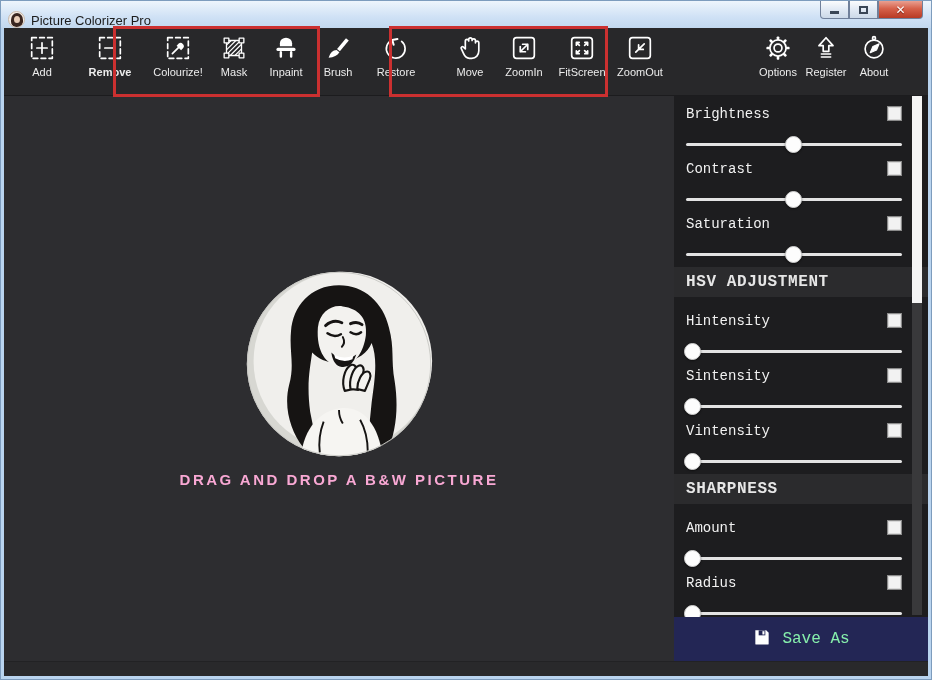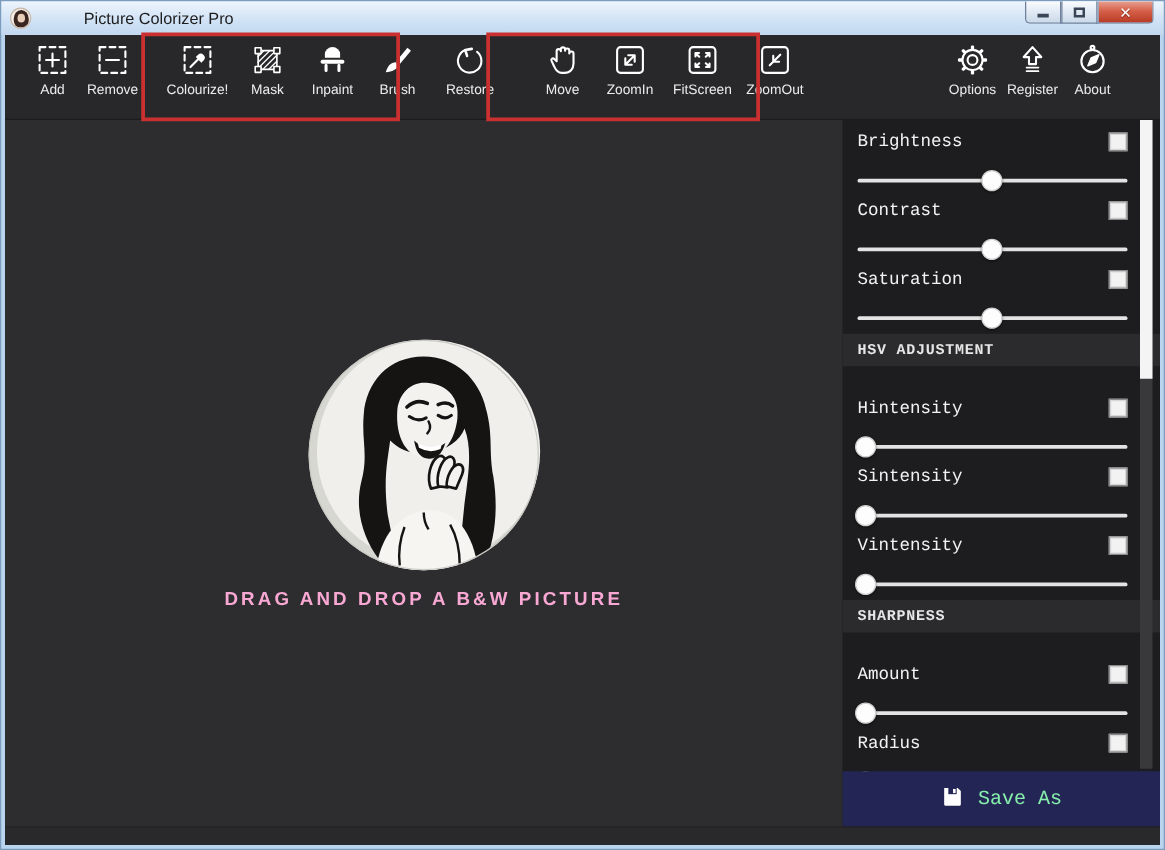--- a/index.html
+++ b/index.html
@@ -5,21 +5,21 @@
   * { margin:0; padding:0; box-sizing:border-box; }
   html,body { width:932px; height:680px; font-family:"Liberation Sans","DejaVu Sans",sans-serif; }
   .window {
     width:932px; height:680px; position:relative; overflow:hidden;
     background:#b9d4ef; border:1px solid #7d9cbd;
   }
   
   .titlebar {
     height:27px; width:100%;
     background:linear-gradient(#eef5fc,#cfe1f5 60%,#c2d8ef);
-    display:flex; align-items:center; padding-left:7px; position:relative;gap:36px;
+    display:flex; align-items:flex-end; padding-left:7px; position:relative;
   }
   .app-icon { width:17px; height:17px; border-radius:50%; background:#f5eee8; position:relative; overflow:hidden; border:1px solid #c9b8a8; flex:0 0 auto; }
   .app-icon::before { content:""; position:absolute; left:2px; top:1px; width:12px; height:14px;
     background:#3a2620; border-radius:50% 50% 40% 40%; }
   .app-icon::after { content:""; position:absolute; left:5px; top:4px; width:6px; height:7px;
     background:#e8cdb8; border-radius:50%; }
   .title-text { margin-left:6px; font-size:13px; color:#1d1d1d; }
   .win-controls { position:absolute; top:0; right:8px; display:flex; }
   .win-btn {
     width:29px; height:18px; border:1px solid #70809a; border-top:none;
@@ -42,41 +42,41 @@
     height:68px; background:#28282a; border-bottom:1px solid #1c1c1e;
     display:flex; align-items:center; padding-left:14px; flex:0 0 auto;
   }
   .tool {
     width:48px; height:60px; display:flex; flex-direction:column; align-items:center;
     justify-content:flex-start; color:#ececec; cursor:default; flex:0 0 auto;
   }
   .tool .ic { width:32px; height:32px; display:flex; align-items:center; justify-content:center; }
   .tool .lbl { font-size:11px; margin-top:2px; white-space:nowrap; }
   .tool.w54 { width:56px; }
-  .gap6 { margin-left:6px; } .gap16 { margin-left:16px; } .gap2 { margin-left:0; } .gap4 { margin-left:4px; }
+  .gap6 { margin-left:6px; } .gap16 { margin-left:16px; } .gap2 { margin-left:20px;font-weight:bold; } .gap4 { margin-left:4px; }
   .right-tools { margin-left:auto; margin-right:30px; display:flex; }
   svg.icon { stroke:#fff; fill:none; stroke-width:1.8; stroke-linecap:round; stroke-linejoin:round; }
   
   .hl-rect { position:absolute; border:3px solid #cb3030; z-index:6; pointer-events:none; }
   .hl-1 { left:112px; top:25px; width:207px; height:71px; }
   .hl-2 { left:388px; top:25px; width:219px; height:71px; }
   
   .main { flex:1; display:flex; min-height:0; }
   .canvas { flex:1; position:relative; background:#2d2d30; }
   .drop-circle { position:absolute; left:50%; top:172px; transform:translateX(-50%); width:192px; height:192px; }
   .drop-text {
     position:absolute; left:0; right:0; top:375px; text-align:center;
     color:#f9a8d4; font-weight:bold; font-size:15px; letter-spacing:2.5px;
   }
   
   .panel { width:254px; flex:0 0 auto; background:#1d1d1f; position:relative; display:flex; flex-direction:column;font-family:Liberation Mono, monospace; }
   .panel-scroll { flex:1; overflow:hidden; padding-top:2px; }
   .sect-header {
-    background:#2b2b2d; color:#e6e6e6; font-size:12px; font-weight:bold;
-    letter-spacing:0.6px; padding:6px 12px; margin:4px 0 18px 0;
+    background:#2b2b2d; color:#e6e6e6; font-size:16px; font-weight:bold;
+    letter-spacing:0.6px; padding:6px 12px; margin:4px 0 8px 0;
   }
   .srow { padding:8px 26px 0 12px; height:55px; position:relative; }
   .srow .slabel { font-size:14px; color:#f2f2f2; }
   .srow .checkbox {
     position:absolute; right:26px; top:8px; width:15px; height:15px;
     background:#f2f2f2; border:1px solid #8a8a8a; box-shadow:inset 0 0 0 1px #d8d8d8;
   }
   .slider { position:relative; margin-top:14px; height:17px; }
   .slider .track { position:absolute; top:7px; left:0; right:0; height:3px; background:#e3e3e3; border-radius:2px; }
   .slider .thumb {

